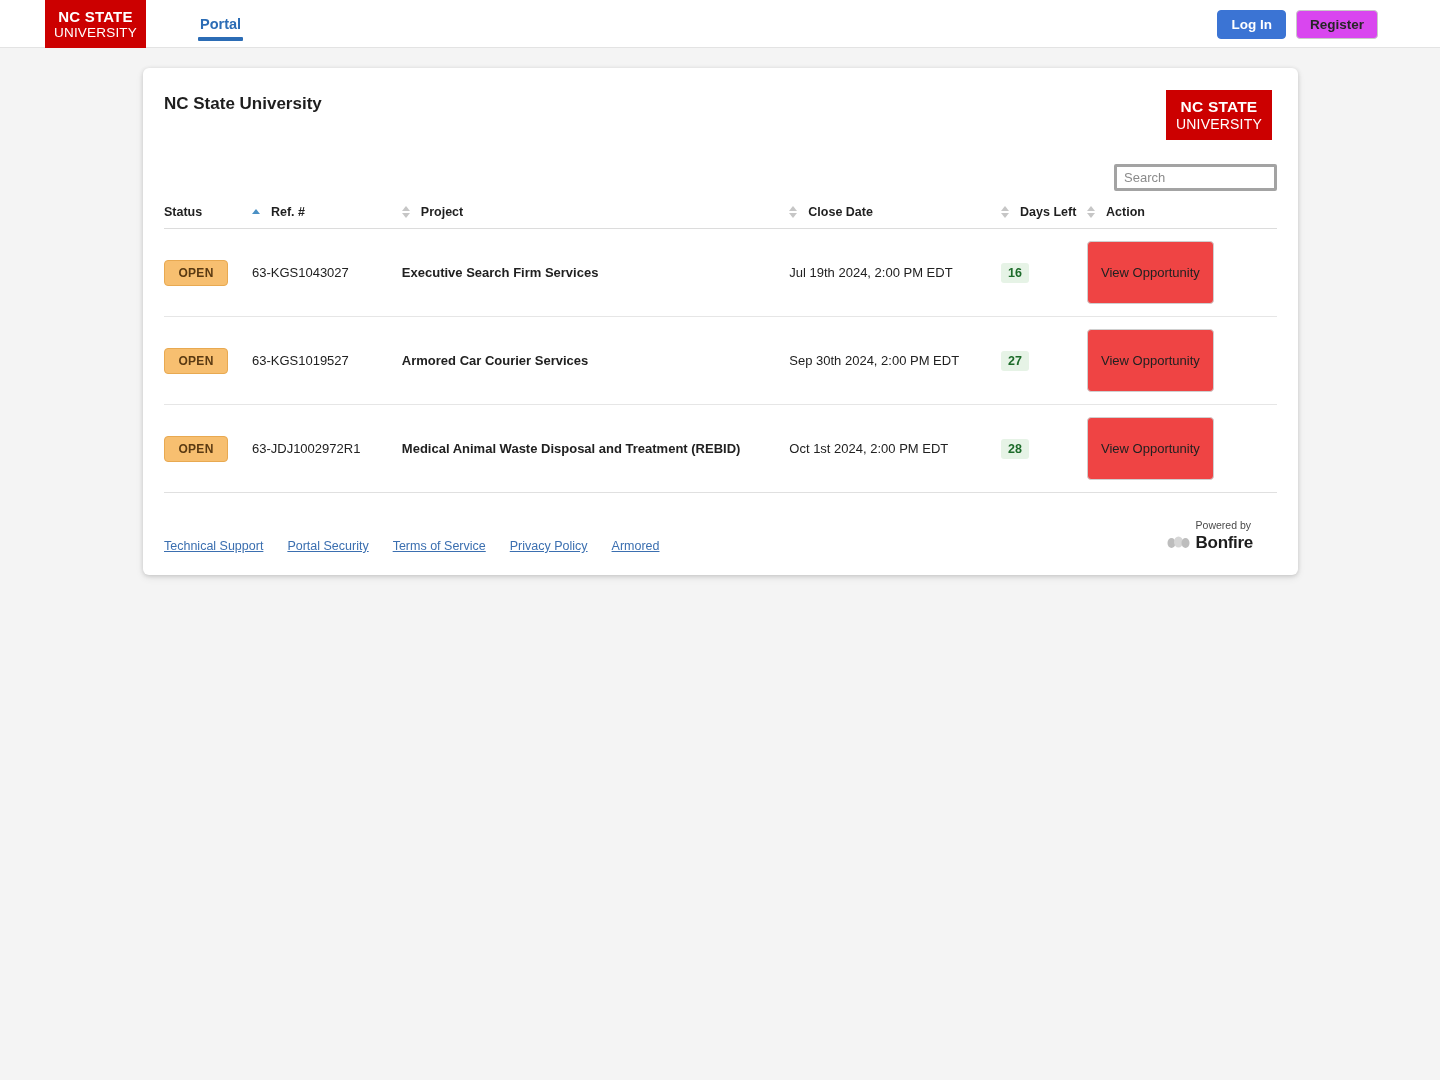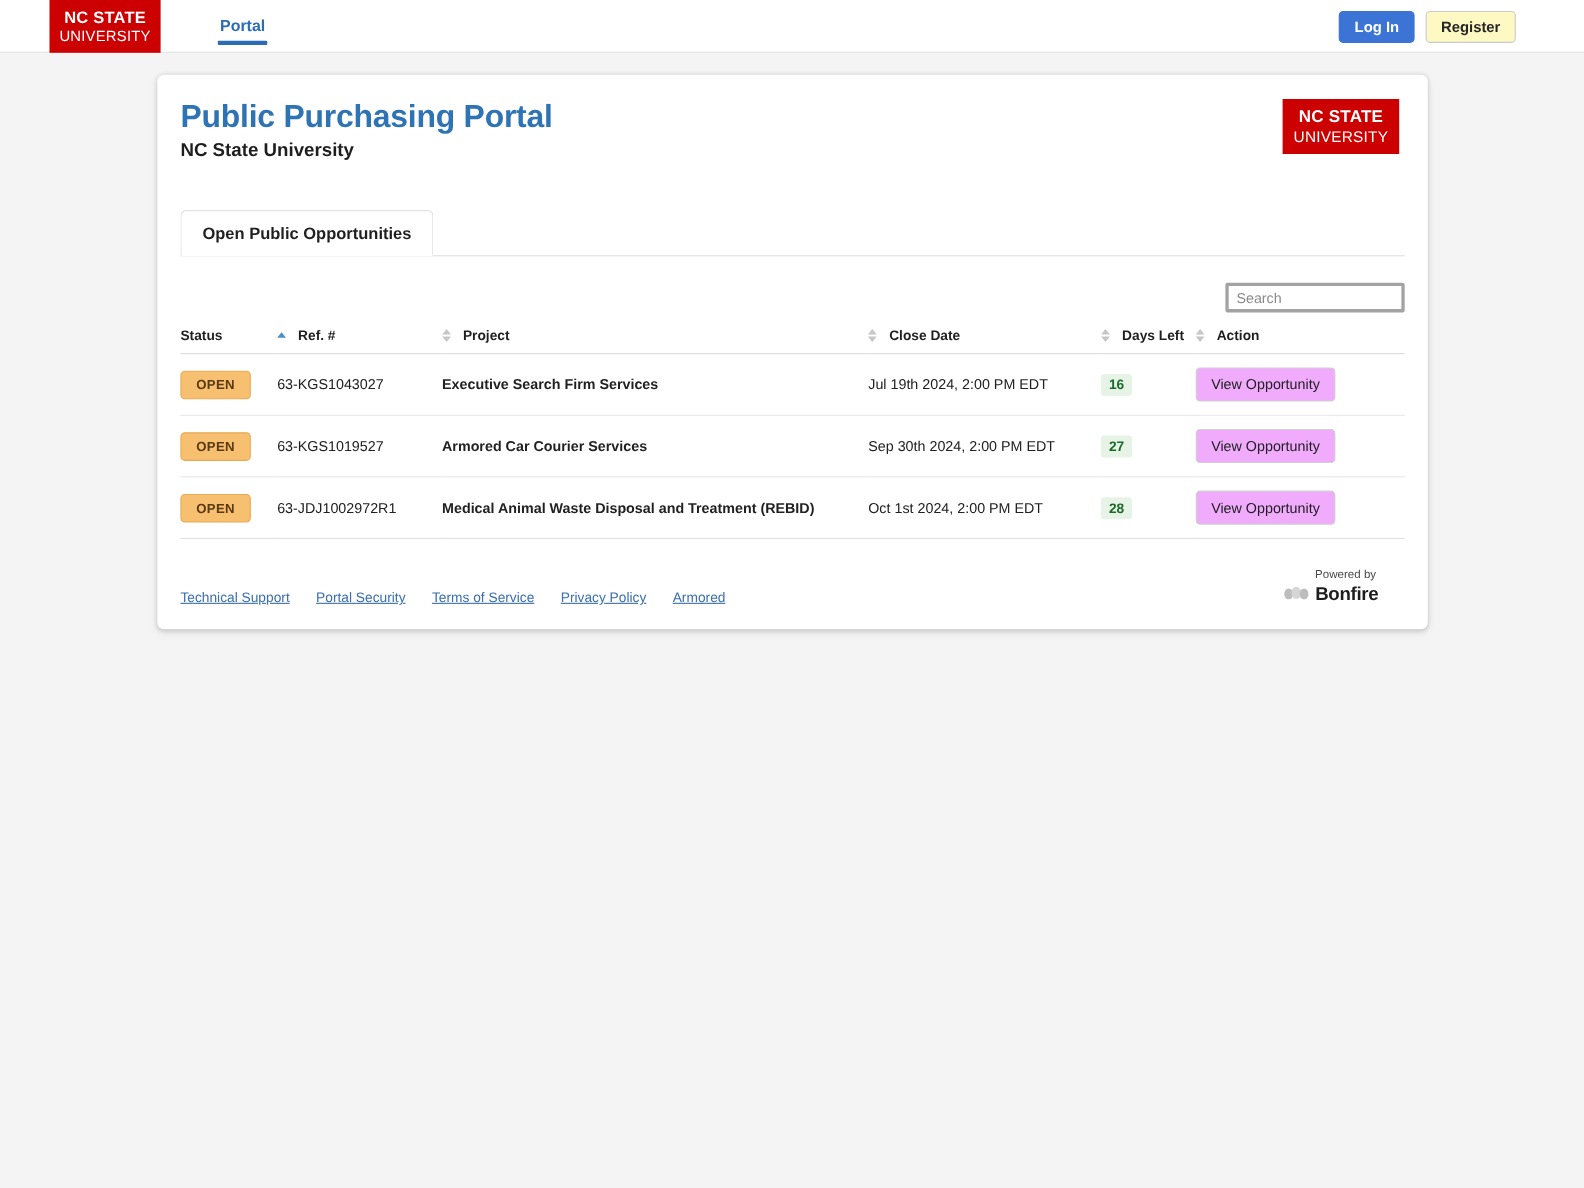--- a/index.html
+++ b/index.html
@@ -82,21 +82,21 @@
     border: 1px solid #3b74d4;
     color: #ffffff;
     font-size: 13.5px;
     font-weight: bold;
     border-radius: 4px;
     padding: 6px 13px;
     cursor: pointer;
     font-family: inherit;
   }
   .btn-register {
-    background: #fef9c3;
+    background: #d946ef;
     border: 1px solid #c9c9c9;
     color: #262626;
     font-size: 13.5px;
     font-weight: bold;
     border-radius: 4px;
     padding: 6px 13px;
     cursor: pointer;
     font-family: inherit;
   }
 
@@ -273,26 +273,26 @@
   .days-badge {
     display: inline-block;
     background: #e6f3e6;
     color: #1d6b2a;
     font-size: 12.5px;
     font-weight: bold;
     border-radius: 3px;
     padding: 3px 7px;
   }
   .btn-view {
-    background: #f0abfc;
+    background: #ef4444;
     border: 1px solid #cfcfcf;
     border-radius: 4px;
     font-size: 13px;
     color: #212121;
-    padding: 7px 13px;
+    padding: 23px 13px;
     cursor: pointer;
     font-family: inherit;
     white-space: nowrap;
   }
 
   
   .card-footer {
     display: flex;
     justify-content: space-between;
     align-items: flex-end;
@@ -343,32 +343,28 @@
   <div class="nav-right">
     <button class="btn-login">Log In</button>
     <button class="btn-register">Register</button>
   </div>
 </div>
 
 <div class="card">
 
   <div class="card-header">
     <div class="title-block">
-      <h1 class="page-title">Public Purchasing Portal</h1>
       <p class="page-subtitle">NC State University</p>
     </div>
     <div class="card-logo">
       <span class="l1">NC STATE</span>
       <span class="l2">UNIVERSITY</span>
     </div>
   </div>
 
-  <div class="tabs">
-    <div class="tab">Open Public Opportunities</div>
-  </div>
 
   <div class="search-row">
     <input class="search-input" type="text" placeholder="Search" style="">
   </div>
 
   <table class="opps">
     <colgroup>
       <col class="c-status">
         <col class="c-ref">
         <col class="c-proj">

